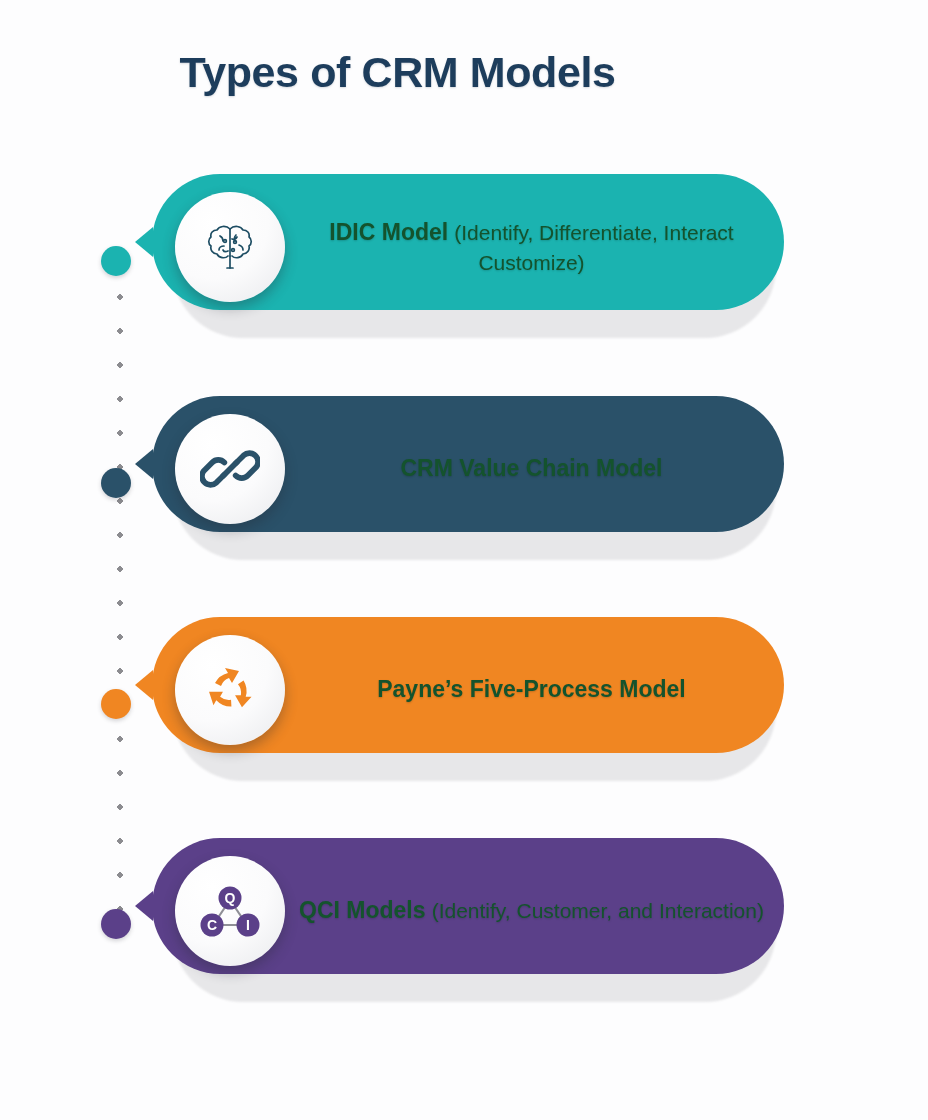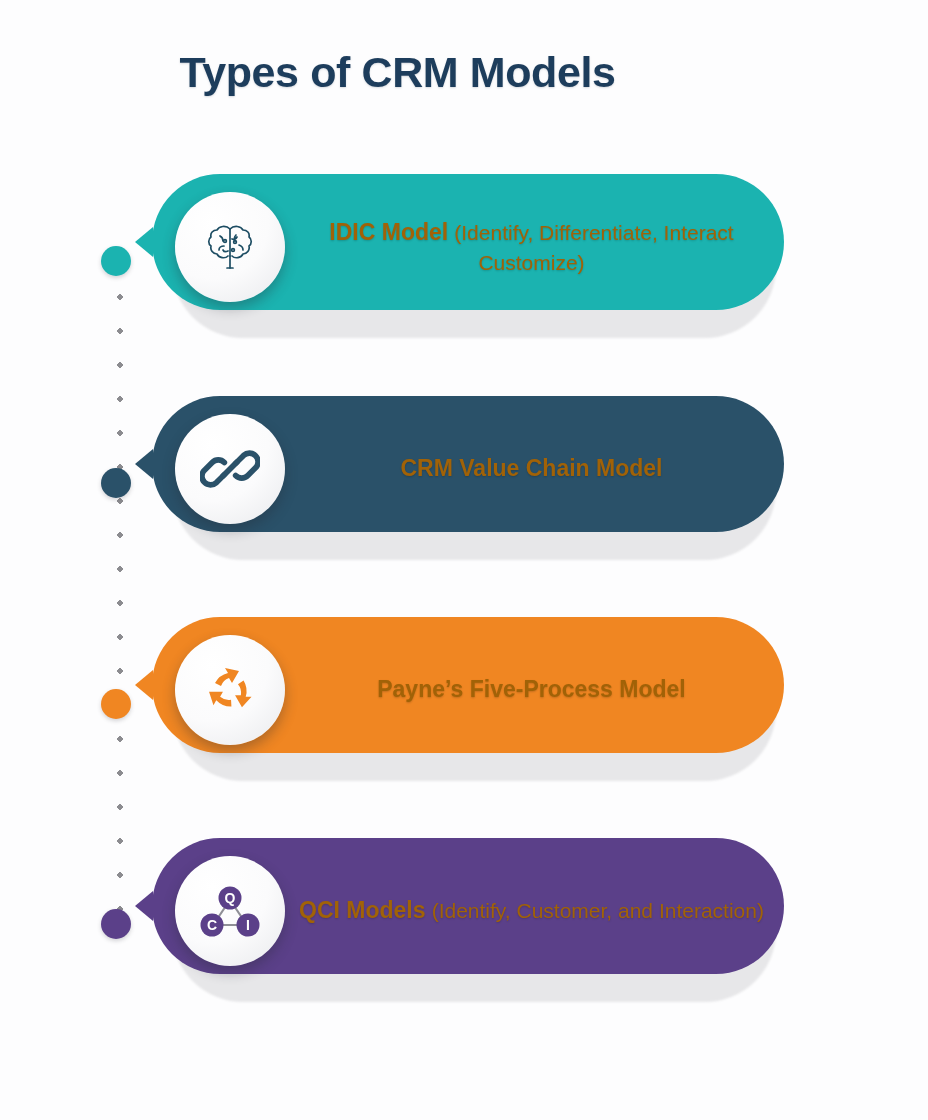--- a/index.html
+++ b/index.html
@@ -132,21 +132,21 @@
   .icon-badge svg { display: block; }
 
   
   .card-text {
     position: absolute;
     left: 145px;
     right: 26px;
     top: 50%;
     transform: translateY(-50%);
     text-align: center;
-    color: #a16207;
+    color: #14532d;
     font-size: 22px;
     line-height: 1.35;
     text-shadow: 0 1px 2px rgba(0,0,0,0.18);
   }
 
   .card-title {
     font-weight: bold;
     font-size: 23px;
   }
 

